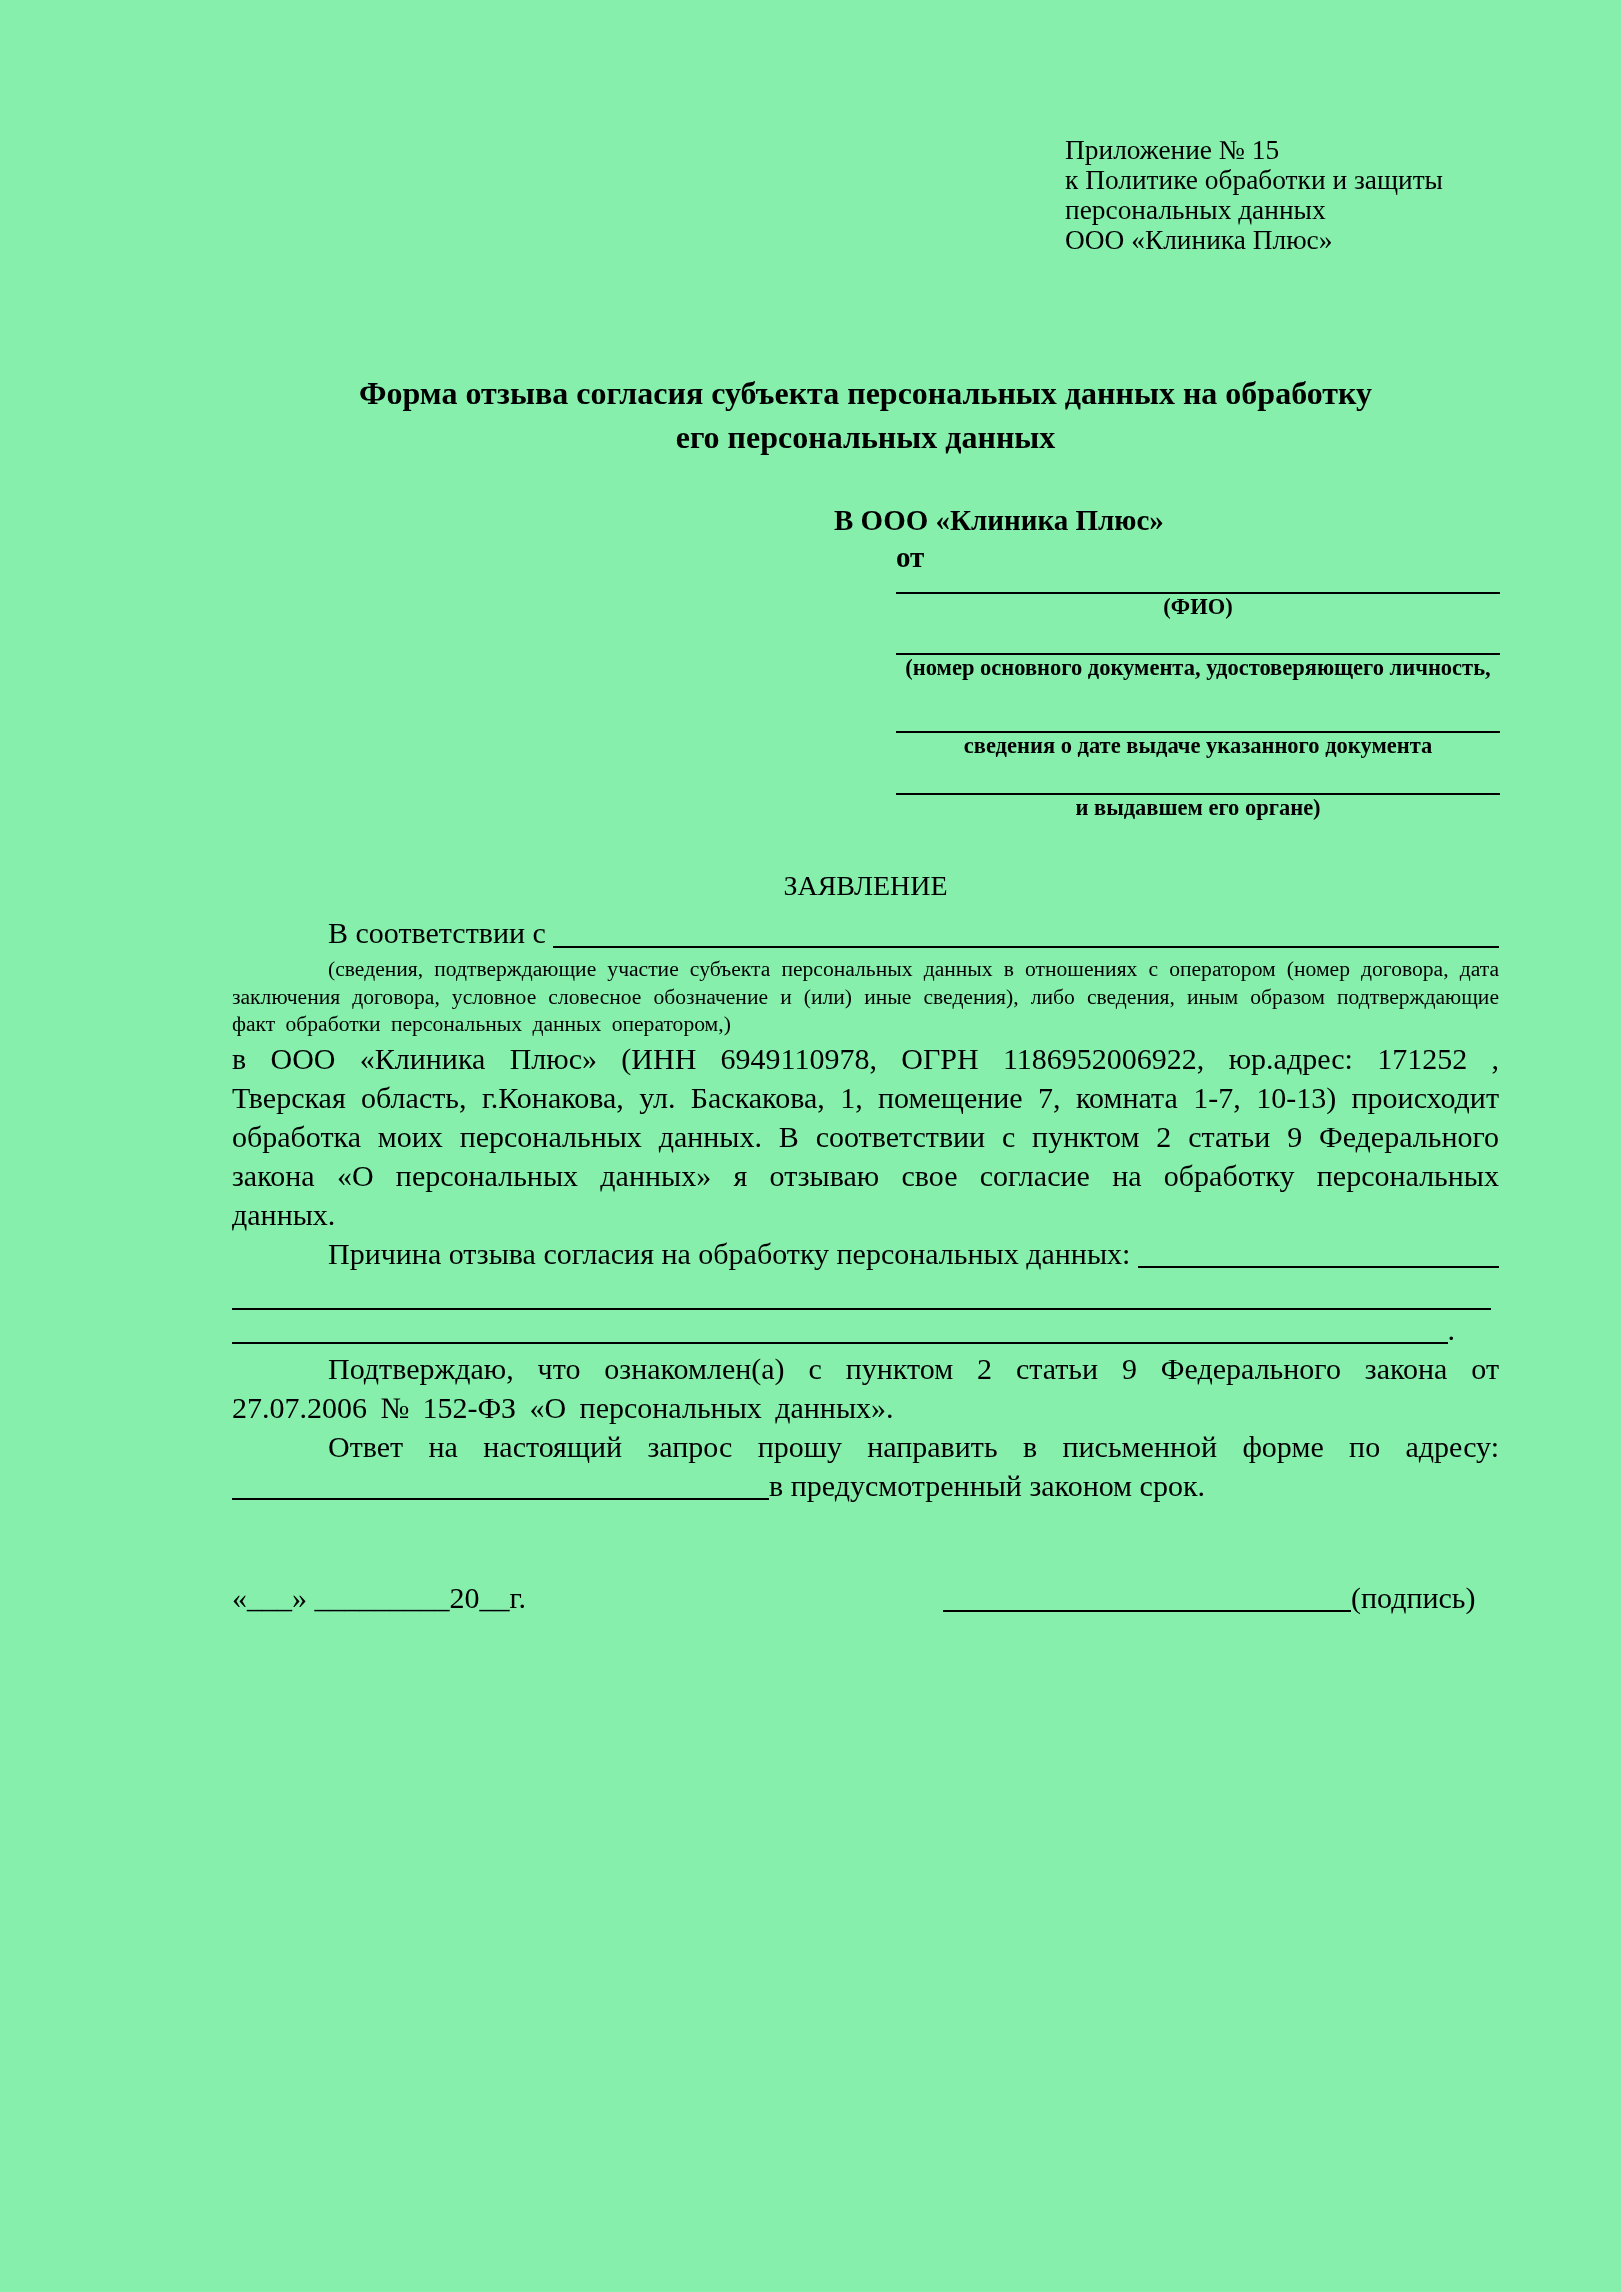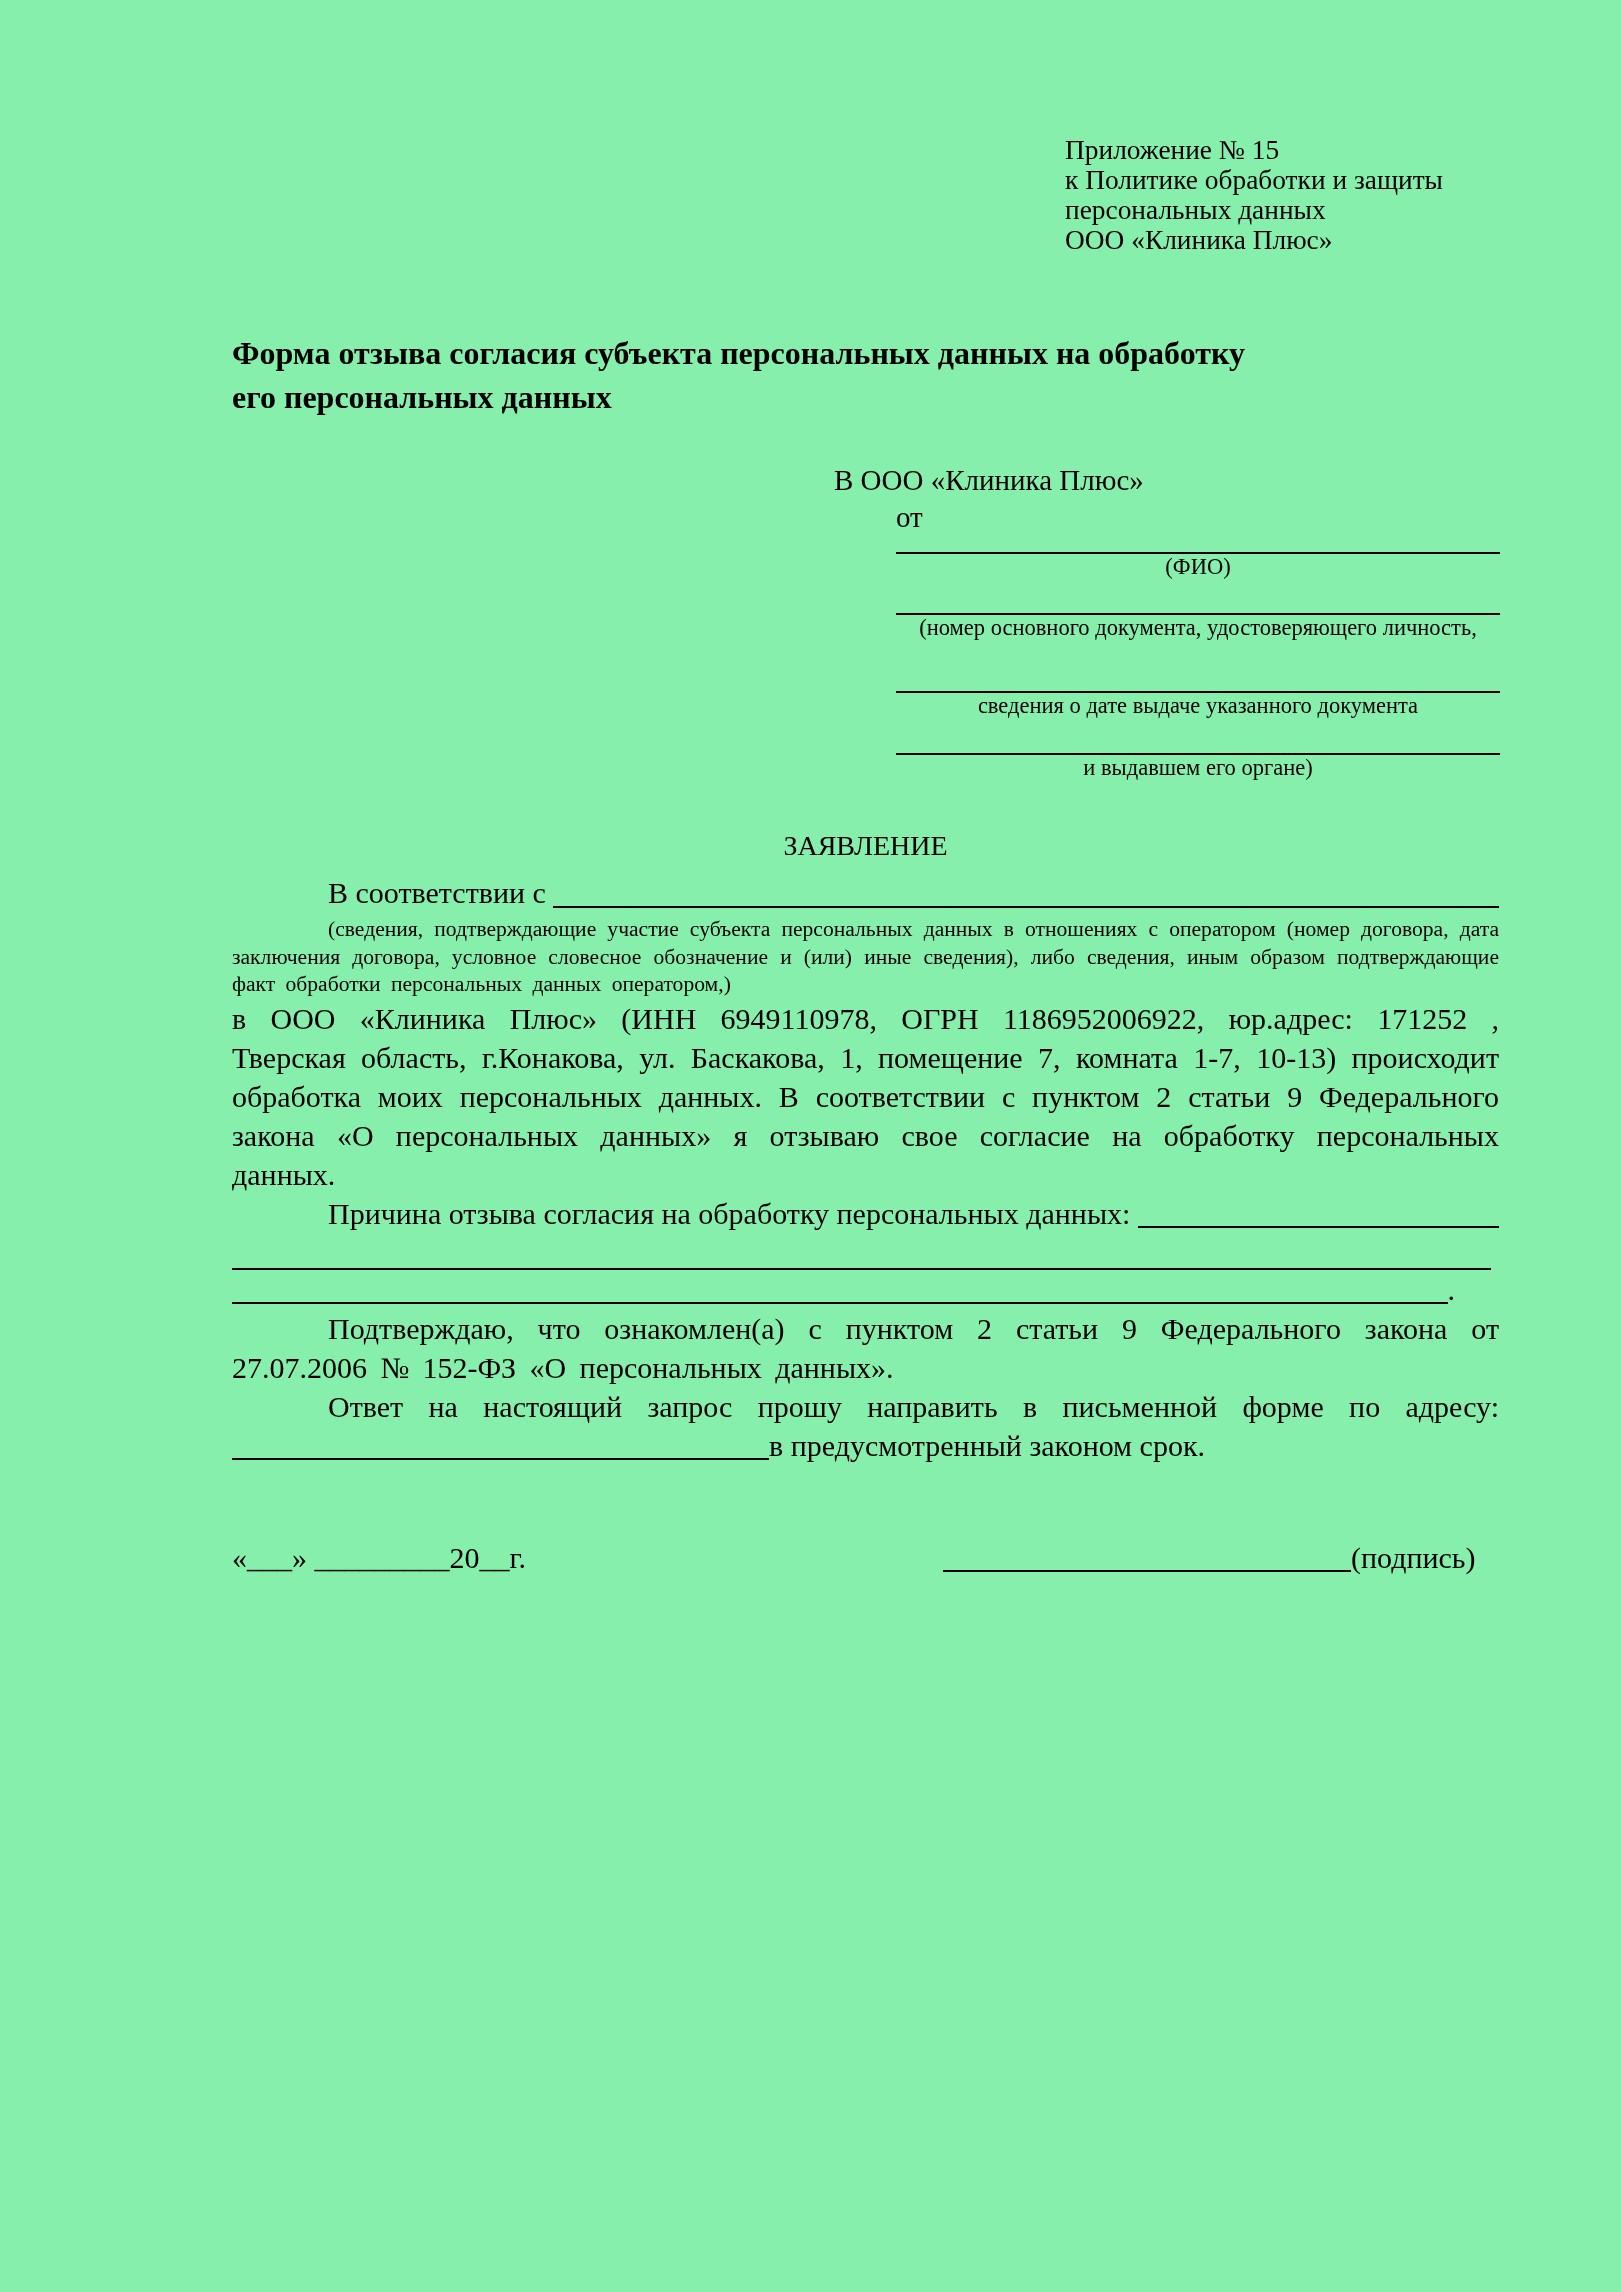--- a/index.html
+++ b/index.html
@@ -3,22 +3,22 @@
 <meta charset="utf-8">
 <style>
   html,body{margin:0;padding:0;background:#e8e8e8;}
   .page{
     width:1621px;height:2293px;background:#86efac;color:#000;
     font-family:"Liberation Serif","DejaVu Serif",serif;
     position:relative;overflow:hidden;margin:0 auto;
     box-sizing:border-box;padding:0 122px 0 232px;
   }
   .appendix{padding-top:135px;margin-left:833px;font-size:27.4px;line-height:30px;}
-  .title{margin-top:76px;font-weight:bold;font-size:32px;line-height:44px;}
-  .addressee{margin-top:43px;margin-left:664px;width:604px;font-size:29px;line-height:37px;}
+  .title{margin-top:116px;text-align:center;font-weight:bold;font-size:32px;line-height:44px;}
+  .addressee{margin-top:43px;margin-left:664px;width:604px;font-size:29px;line-height:37px;font-weight:bold;}
   .addr-to{margin-left:-62px;}
   .blank{border-bottom:2.9px solid #000;}
   .b1{height:15.7px;}
   .b2{height:33px;}
   .b3{height:49px;}
   .b4{height:34px;}
   .cap{font-size:22.5px;line-height:26.5px;text-align:center;}
   .heading{margin-top:43px;text-align:center;font-size:28px;line-height:41px;}
   .flexline{display:flex;font-size:30px;line-height:39px;}
   .accord{margin-top:7.8px;}

